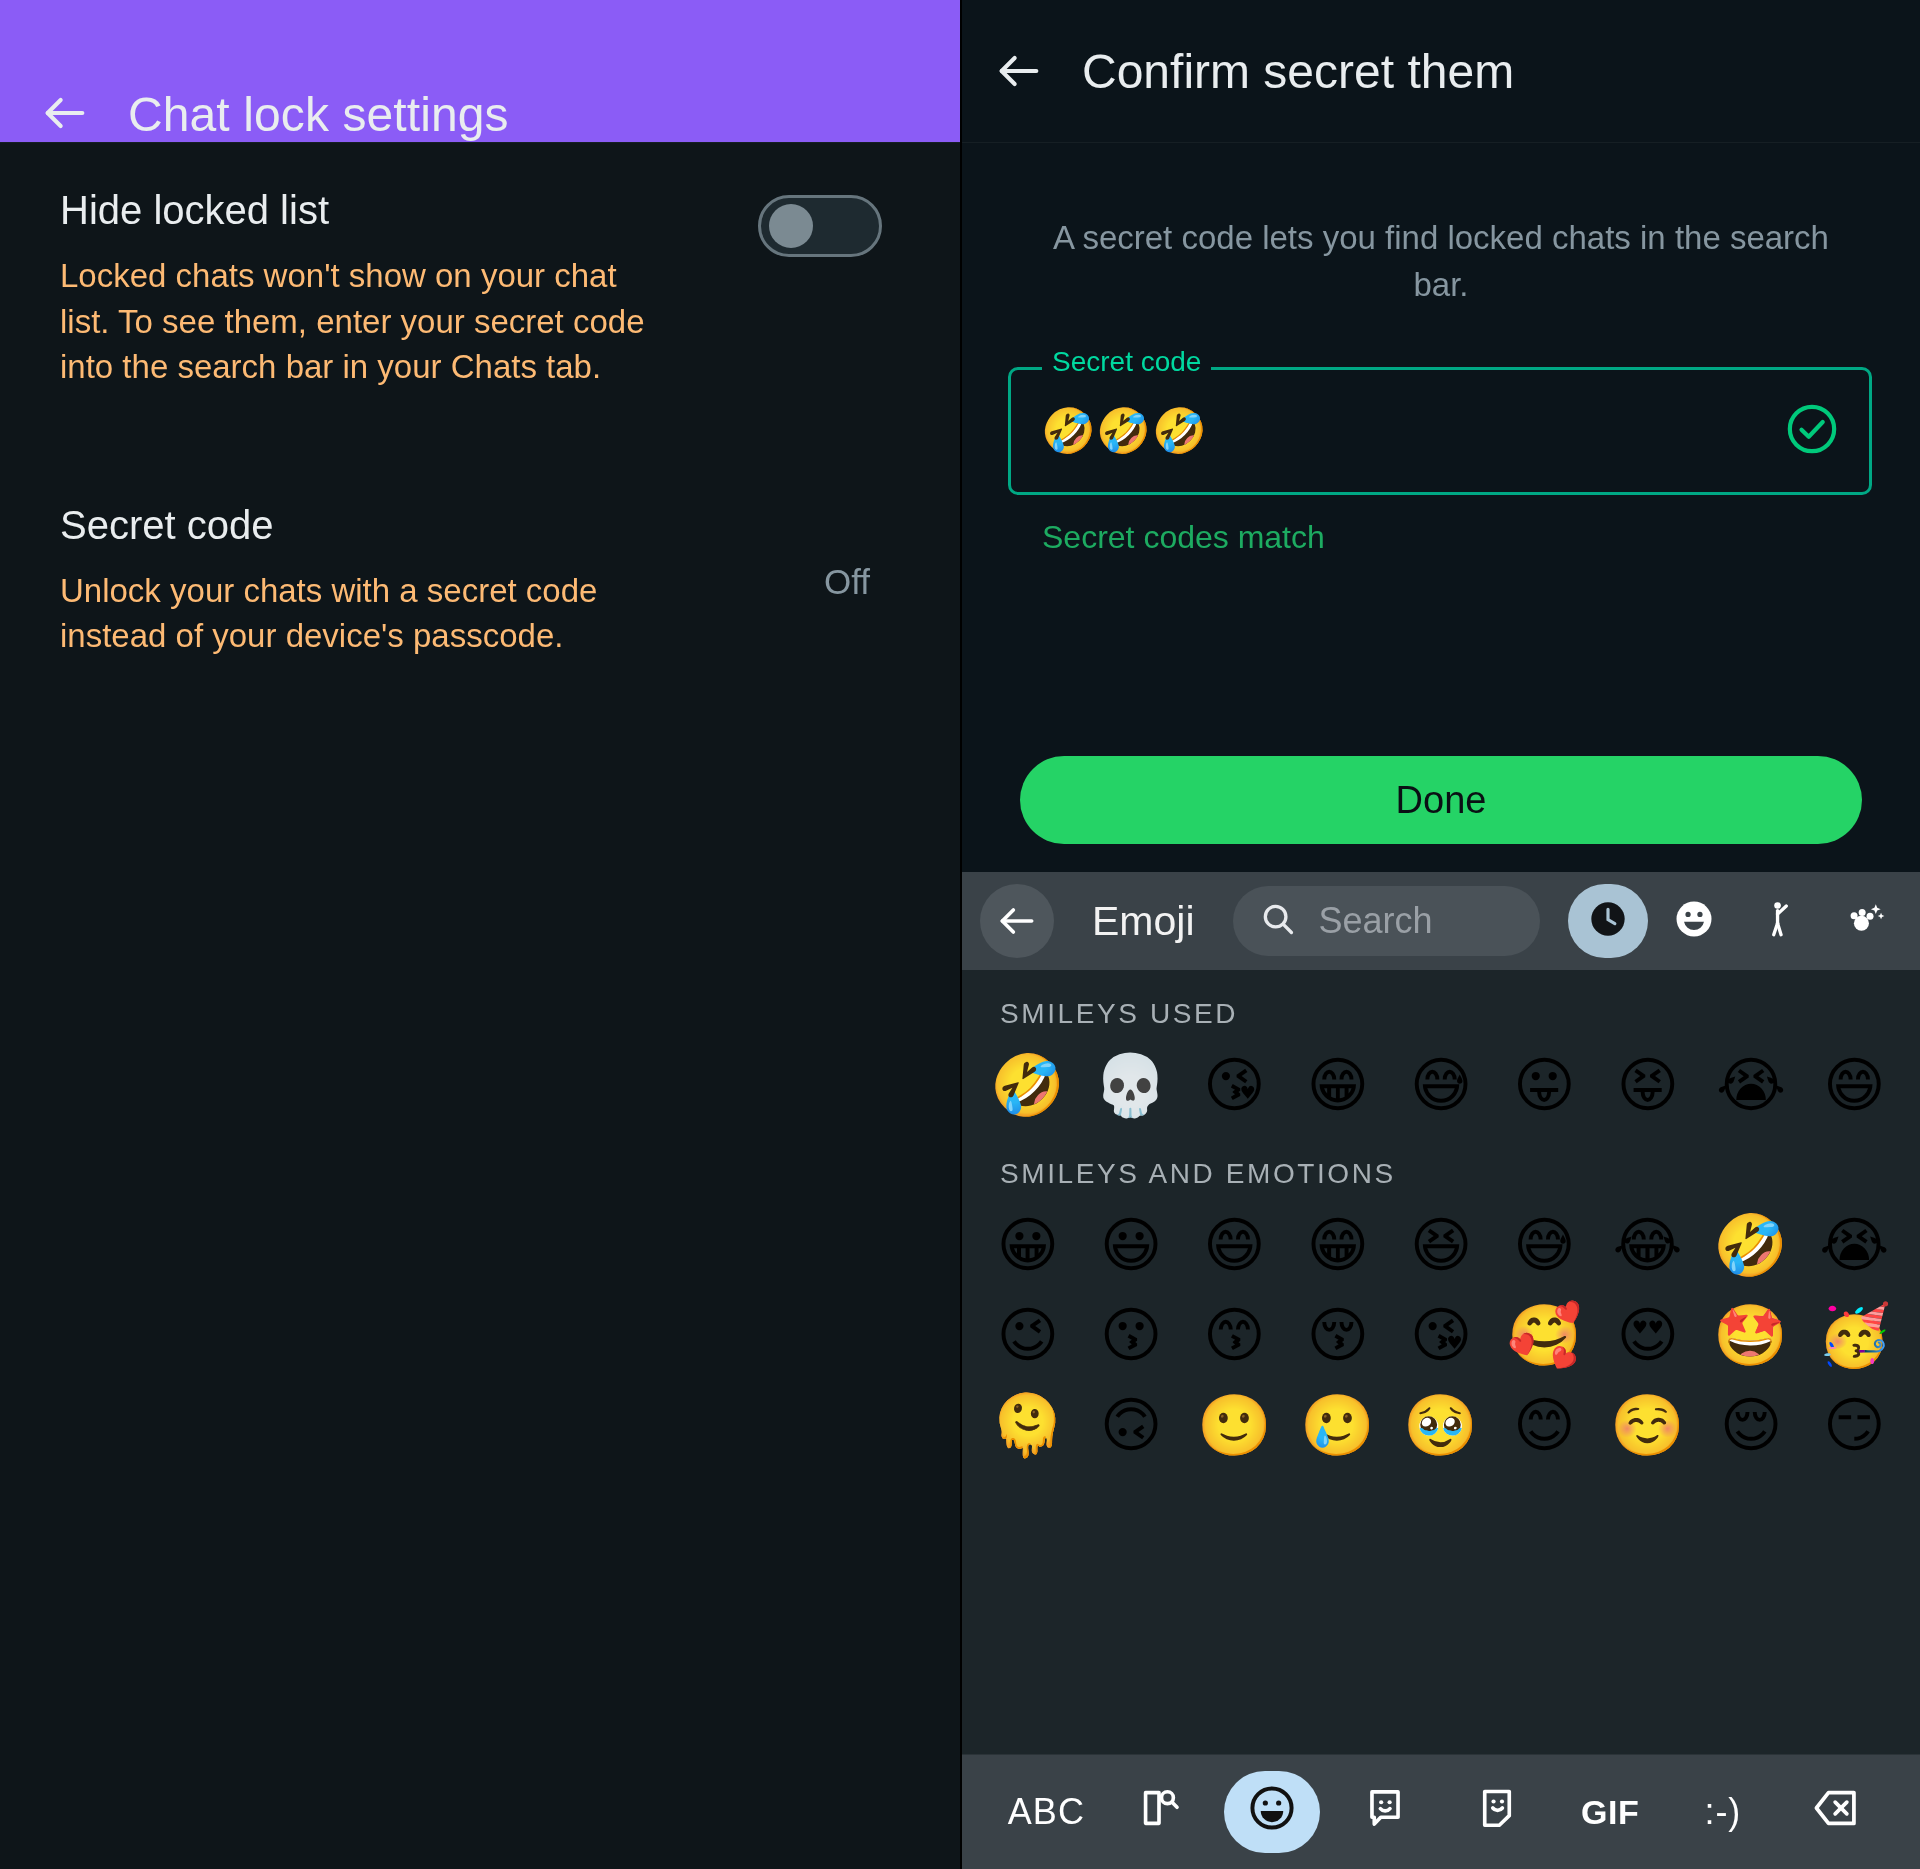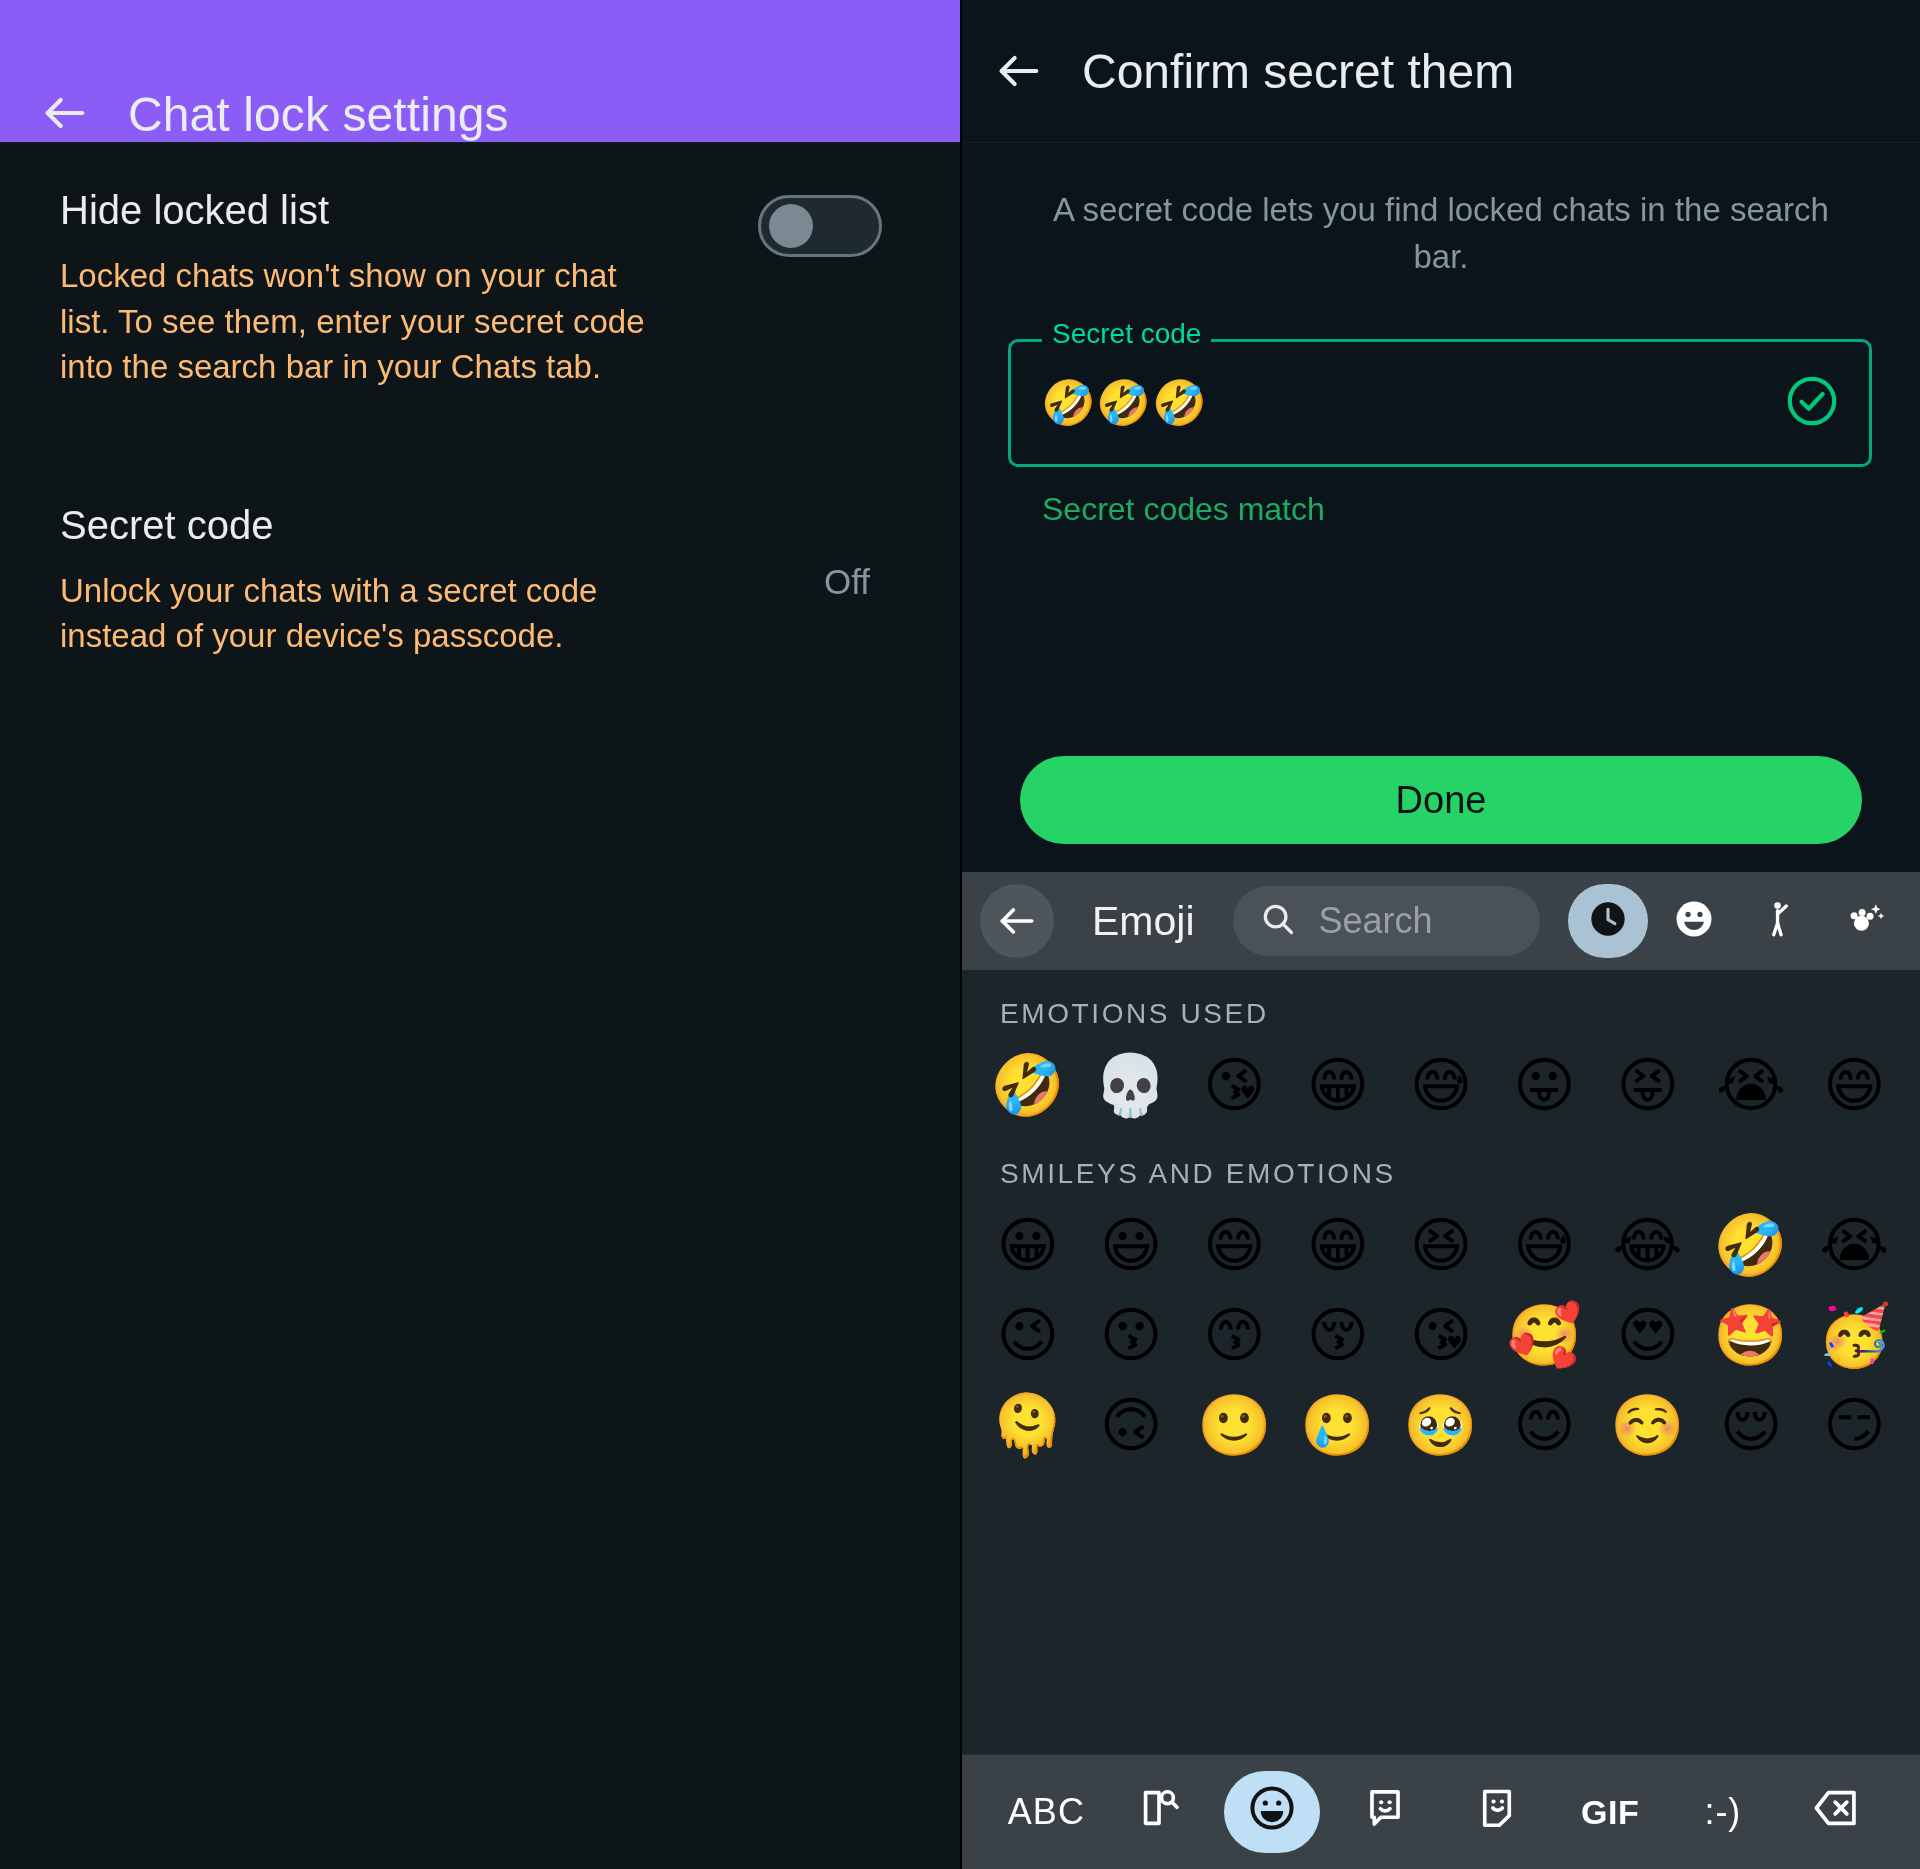--- a/index.html
+++ b/index.html
@@ -131,21 +131,21 @@
     white-space: nowrap;
   }
 
   .r-content {
     flex: none;
     height: 729px;
     position: relative;
     padding: 0 28px;
   }
   .r-desc {
-    margin-top: 44px;
+    margin-top: 72px;
     text-align: center;
     font-size: 33px;
     line-height: 1.42;
     color: #8696a0;
     padding: 0 32px;
   }
 
   .field-wrap {
     margin-top: 58px;
     position: relative;
@@ -456,21 +456,21 @@
                 <path d="M17.6 3.6l.8 2 2 .8-2 .8-.8 2-.8-2-2-.8 2-.8z"></path>
                 <path d="M20.6 8.4l.55 1.35 1.35.55-1.35.55-.55 1.35-.55-1.35-1.35-.55 1.35-.55z"></path>
               </svg>
             </span>
           </div>
         </div>
       </div>
 
       <div class="kb-scroll">
 
-        <div class="kb-section-label">EMOTIONS USED</div>
+        <div class="kb-section-label">SMILEYS USED</div>
         <div class="emoji-row">
           <span class="emoji">🤣</span>
           <span class="emoji">💀</span>
           <span class="emoji">😘</span>
           <span class="emoji">😁</span>
           <span class="emoji">😅</span>
           <span class="emoji">😛</span>
           <span class="emoji">😝</span>
           <span class="emoji">😭</span>
           <span class="emoji">😄</span>

